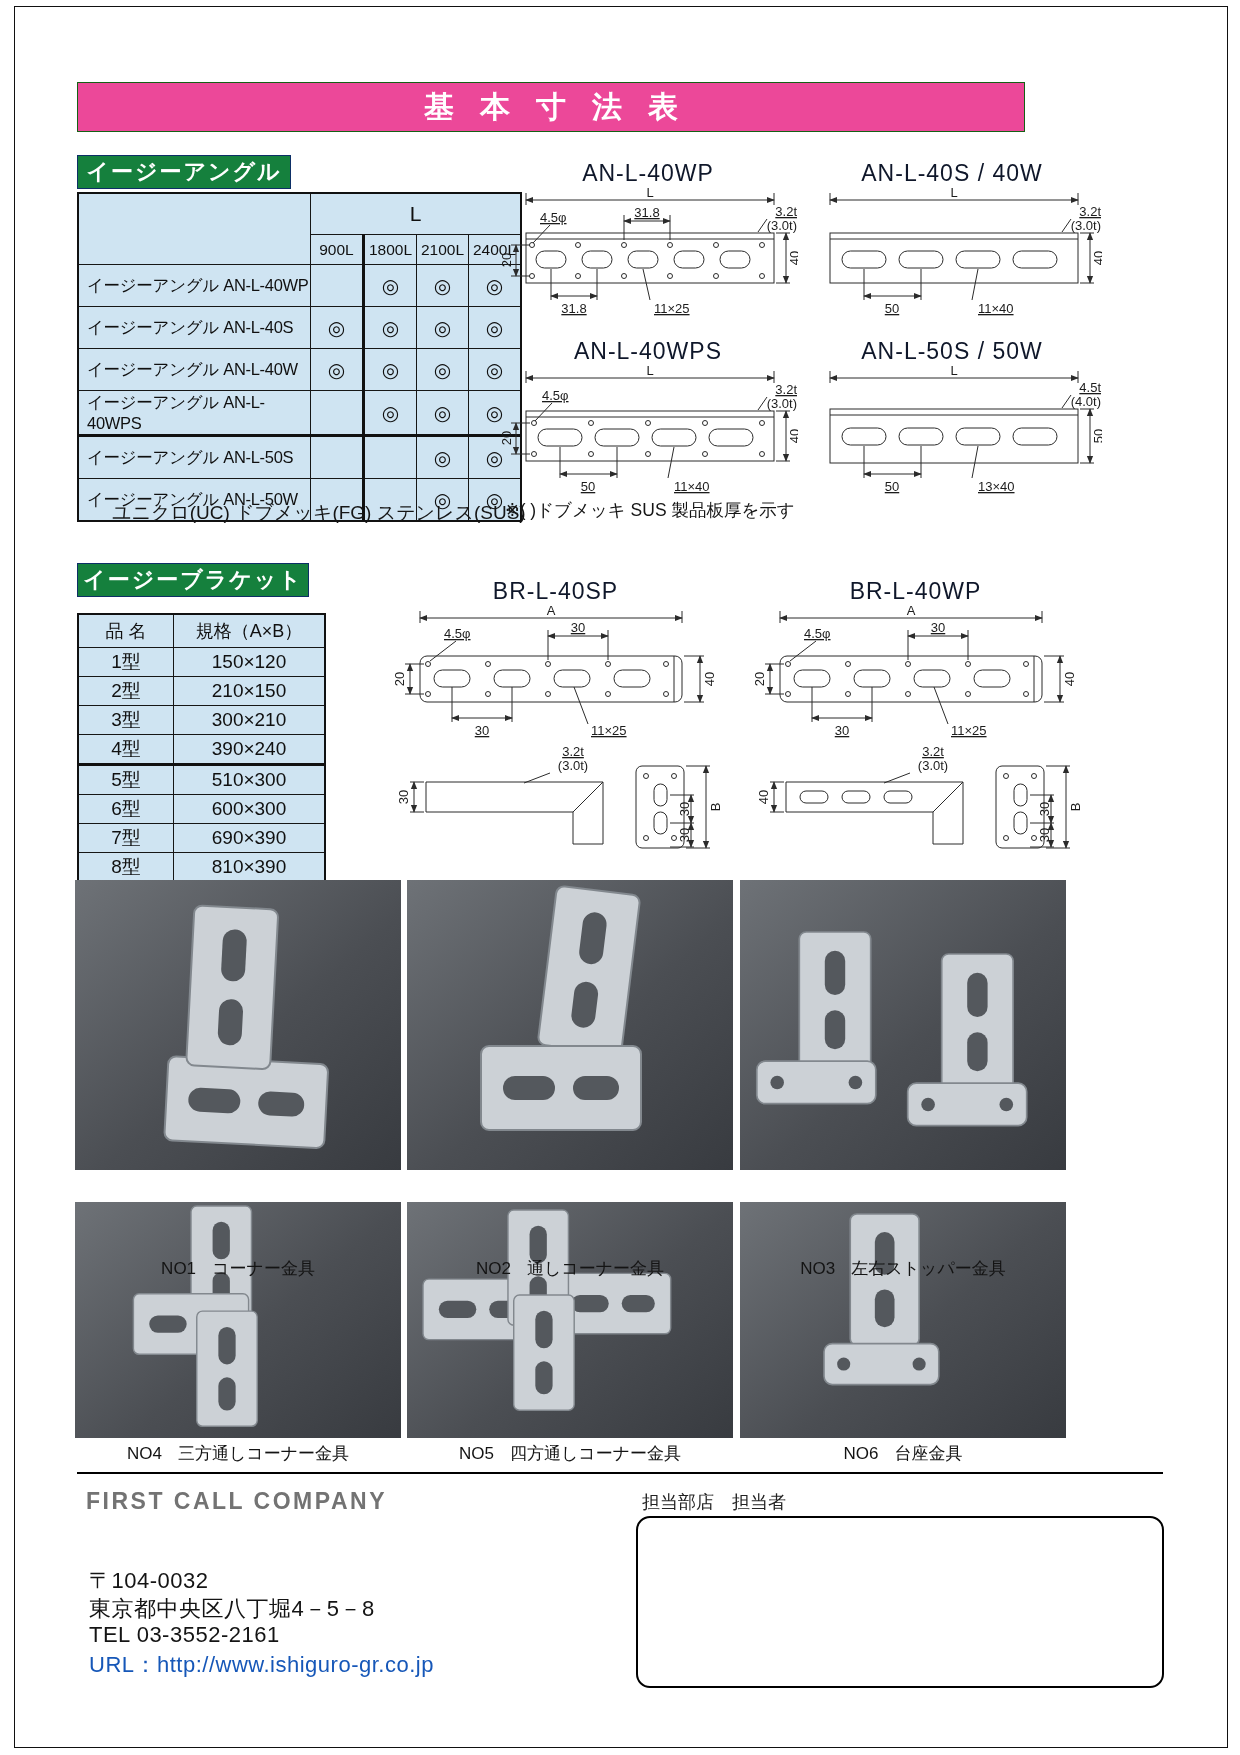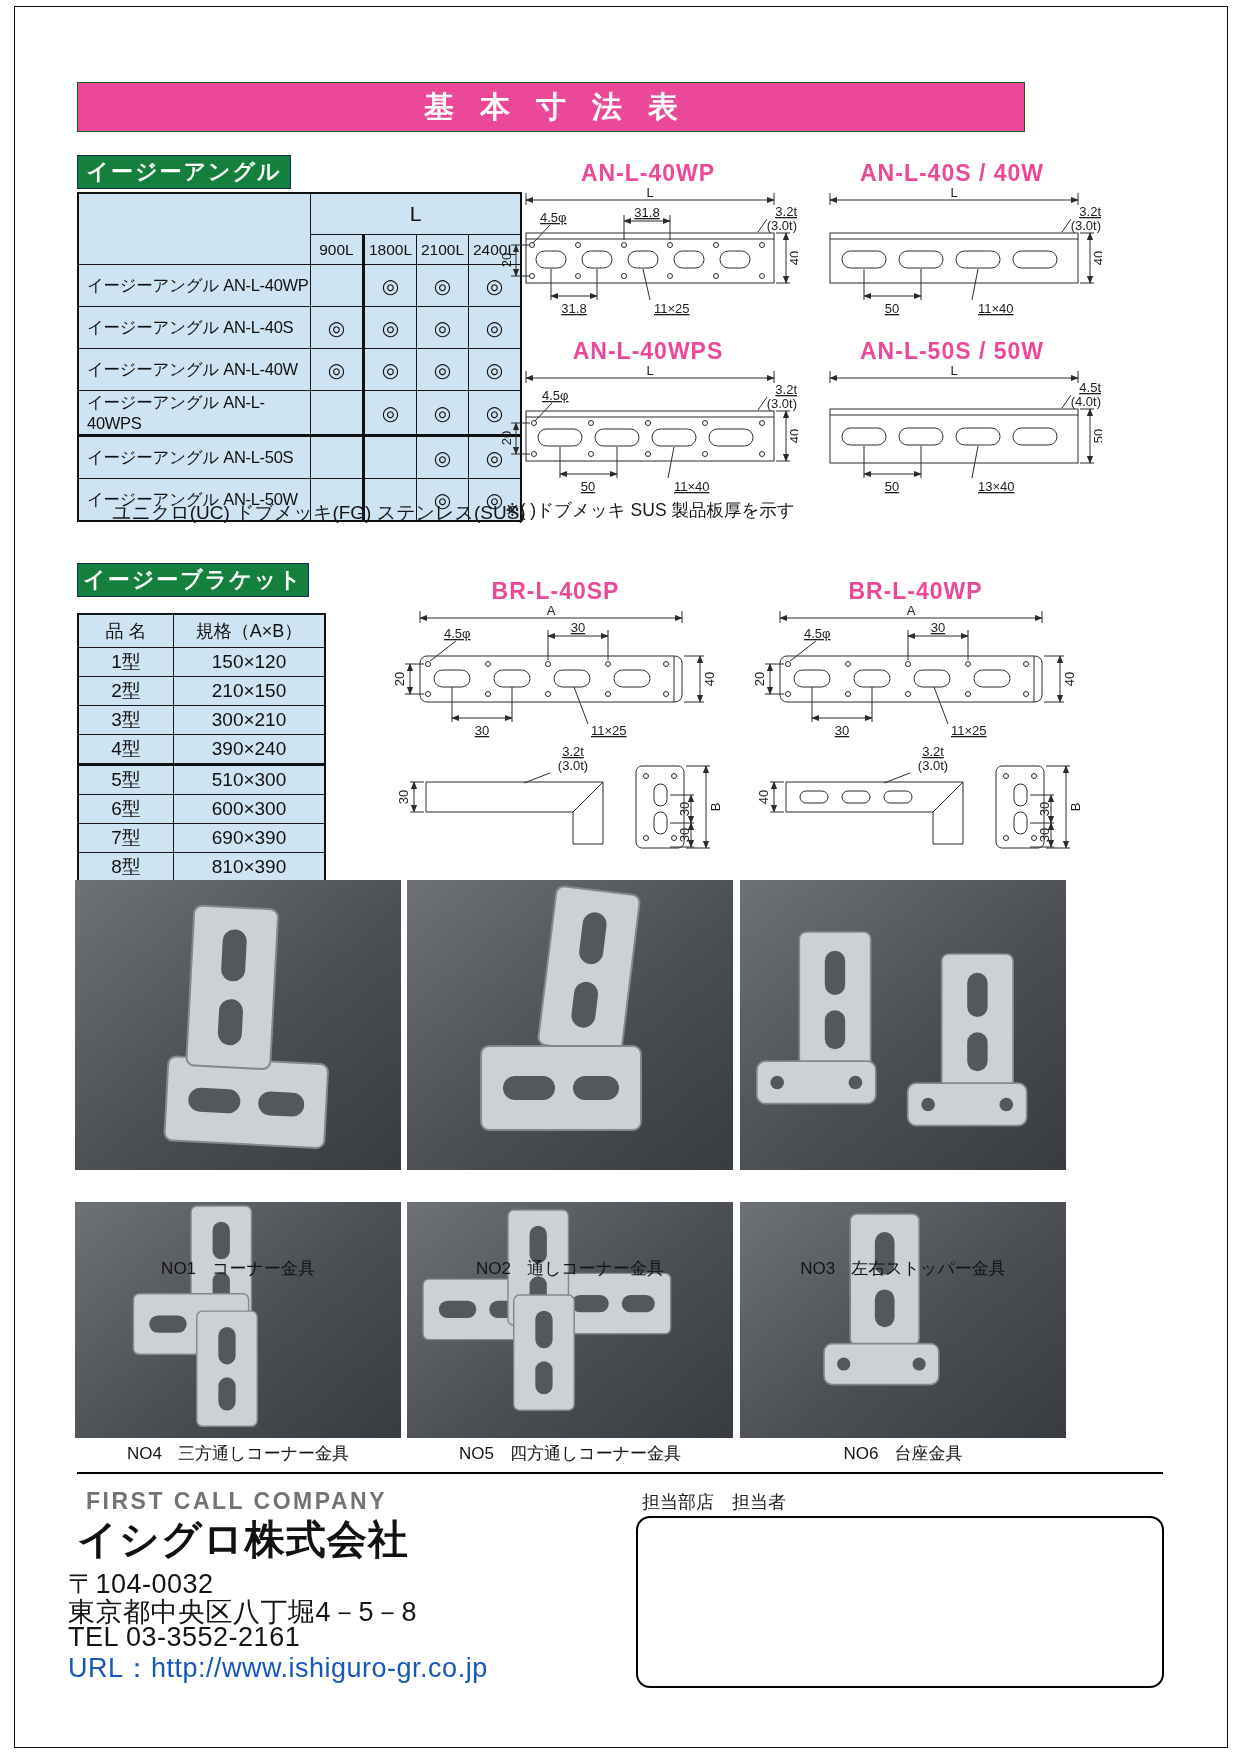--- a/index.html
+++ b/index.html
@@ -31,21 +31,21 @@
   #sus-note{position:absolute;left:505px;top:498px;font-size:17.5px;color:#151515;}
 
   .btable{position:absolute;left:77px;top:613px;border:2.5px solid #111;}
   .btable td{text-align:center;font-size:19px;}
   .btable tr.bh td{height:30px;font-size:18px;}
   .btable td.c1{width:92px;height:25px;}
   .btable td.c2{width:148px;}
 
   
   .drw{position:absolute;}
-  .dtitle{height:26px;font-size:23px;text-align:center;color:#ec4899;letter-spacing:1px;white-space:nowrap;font-weight:bold;}
+  .dtitle{height:26px;font-size:23px;text-align:center;color:#0f172a;letter-spacing:1px;white-space:nowrap;}
   .drw svg{display:block;margin-top:2px;}
   .ln{stroke:#2b2b2b;stroke-width:1;fill:none;}
   .dim{stroke:#2b2b2b;stroke-width:1;fill:none;marker-start:url(#ah);marker-end:url(#ah);}
   svg text.txt{font-size:13px;fill:#1c1c1c;font-family:"Liberation Sans","DejaVu Sans",sans-serif;}
   .mid{text-anchor:middle;} .end{text-anchor:end;} .u{text-decoration:underline;}
   #d1{left:498px;top:160px;width:300px;} #d2{left:802px;top:160px;width:300px;}
   #d3{left:498px;top:338px;width:300px;} #d4{left:802px;top:338px;width:300px;}
   #b1{left:388px;top:578px;width:335px;} #b2{left:748px;top:578px;width:335px;}
 
   
@@ -56,21 +56,21 @@
   .metal{fill:#ccd1d6;stroke:#82888e;stroke-width:2;}
   .hole{fill:#54585d;stroke:none;}
   .pcap{position:absolute;width:326px;text-align:center;font-size:17px;color:#141414;white-space:nowrap;}
   .cap1{top:1240px;margin-top:17px;} .cap2{top:1442px;}
   .pcap .gap{display:inline-block;width:16px;}
 
   
   #divider{position:absolute;left:77px;top:1472px;width:1086px;border-top:2px solid #000;}
   #company-en{position:absolute;left:86px;top:1488px;font-size:23px;font-weight:bold;letter-spacing:2.5px;color:#737373;}
   #company-jp{position:absolute;left:77px;top:1512px;font-size:40px;font-weight:900;color:#111;letter-spacing:1px;}
-  .fline{position:absolute;left:68px;font-size:27px;color:#141414;letter-spacing:0.5px;text-align:center;}
+  .fline{position:absolute;left:89px;font-size:22px;color:#141414;letter-spacing:0.5px;text-align:center;}
   #postal{top:1566px;} #address{top:1594px;} #tel{top:1622px;}
   #url{top:1650px;color:#1657b8;}
   #contact-label{position:absolute;left:642px;top:1490px;font-size:18px;color:#222;}
   #contact-box{position:absolute;left:636px;top:1516px;width:524px;height:168px;border:2px solid #000;border-radius:14px;}
 </style>
 </head>
 <body>
 
 <div id="page">
   <svg width="0" height="0" style="position:absolute" aria-hidden="true">
@@ -588,20 +588,19 @@
   </div>
   <div class="pcap cap2 px2">
     <span>NO5</span><span class="gap"></span><span>四方通しコーナー金具</span>
   </div>
   <div class="pcap cap2 px3">
     <span>NO6</span><span class="gap"></span><span>台座金具</span>
   </div>
 
   <div id="divider"></div>
   <div id="company-en">FIRST CALL COMPANY</div>
-  <div id="company-jp">イシグロ株式会社</div>
   <div id="postal" class="fline">〒104-0032</div>
   <div id="address" class="fline">東京都中央区八丁堀4－5－8</div>
   <div id="tel" class="fline">TEL 03-3552-2161</div>
   <div id="url" class="fline">URL：http://www.ishiguro-gr.co.jp</div>
   <div id="contact-label">担当部店　担当者</div>
   <div id="contact-box"></div>
 </div>
 
 </body></html>

